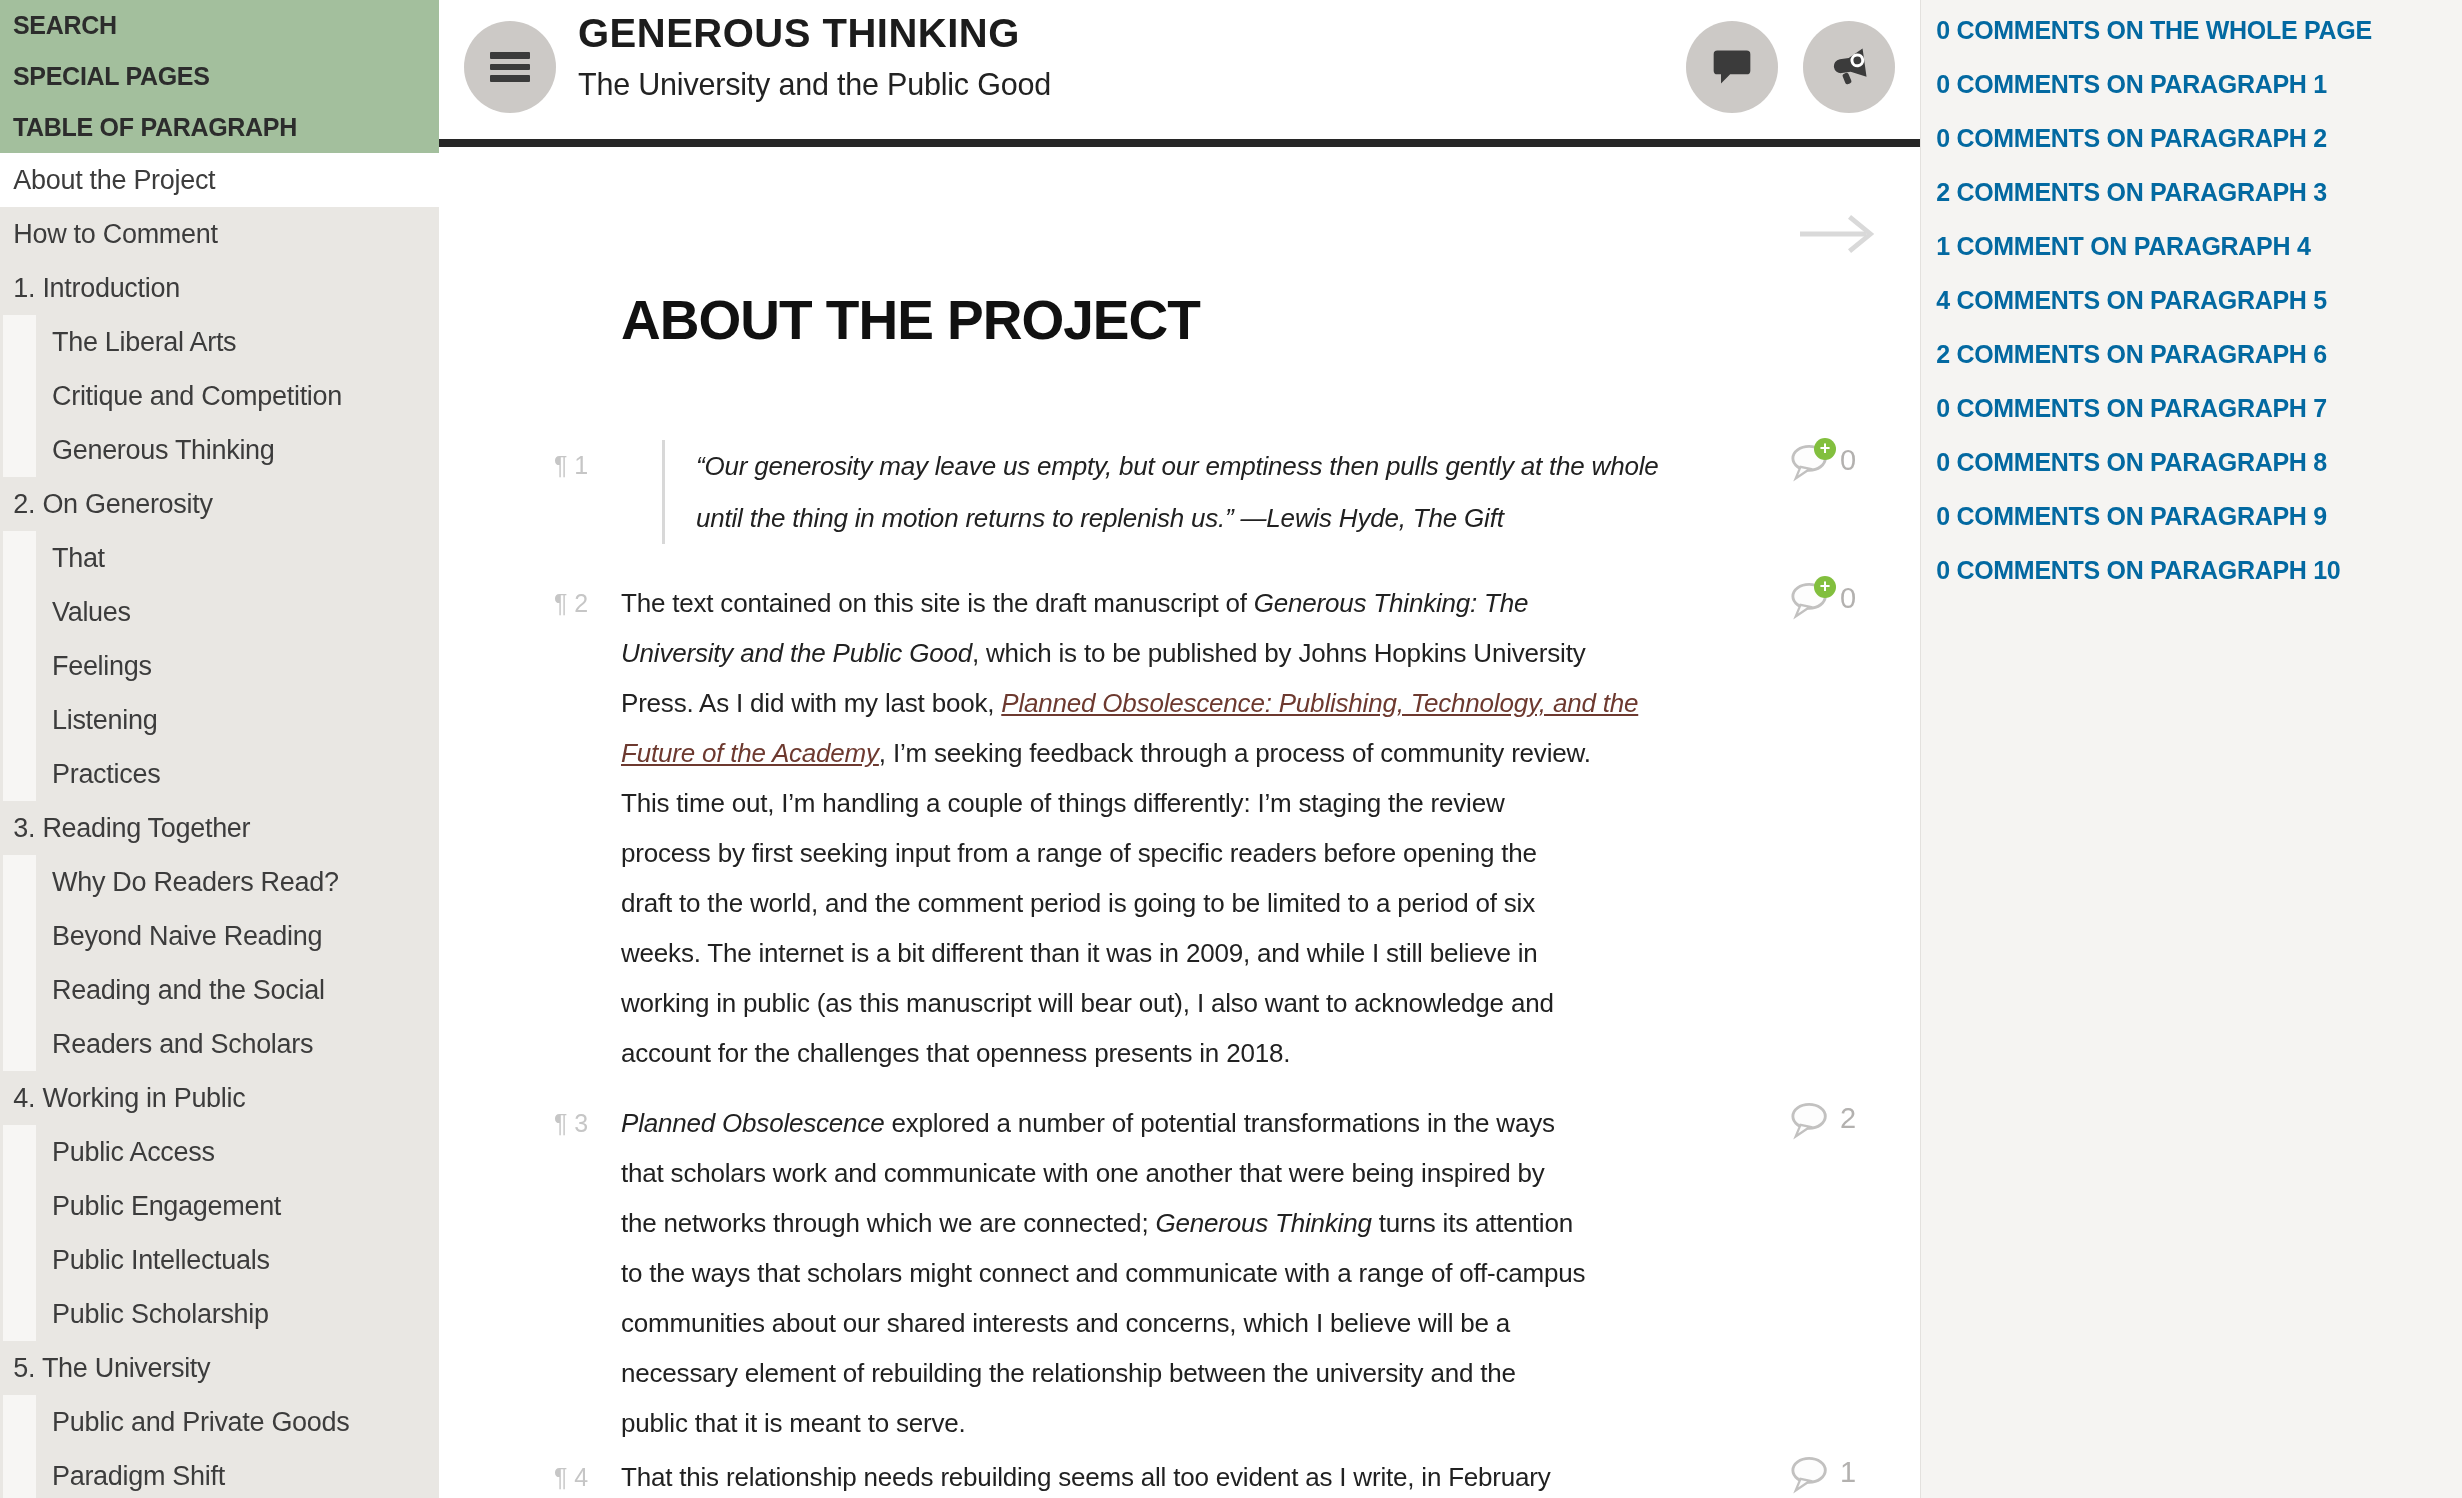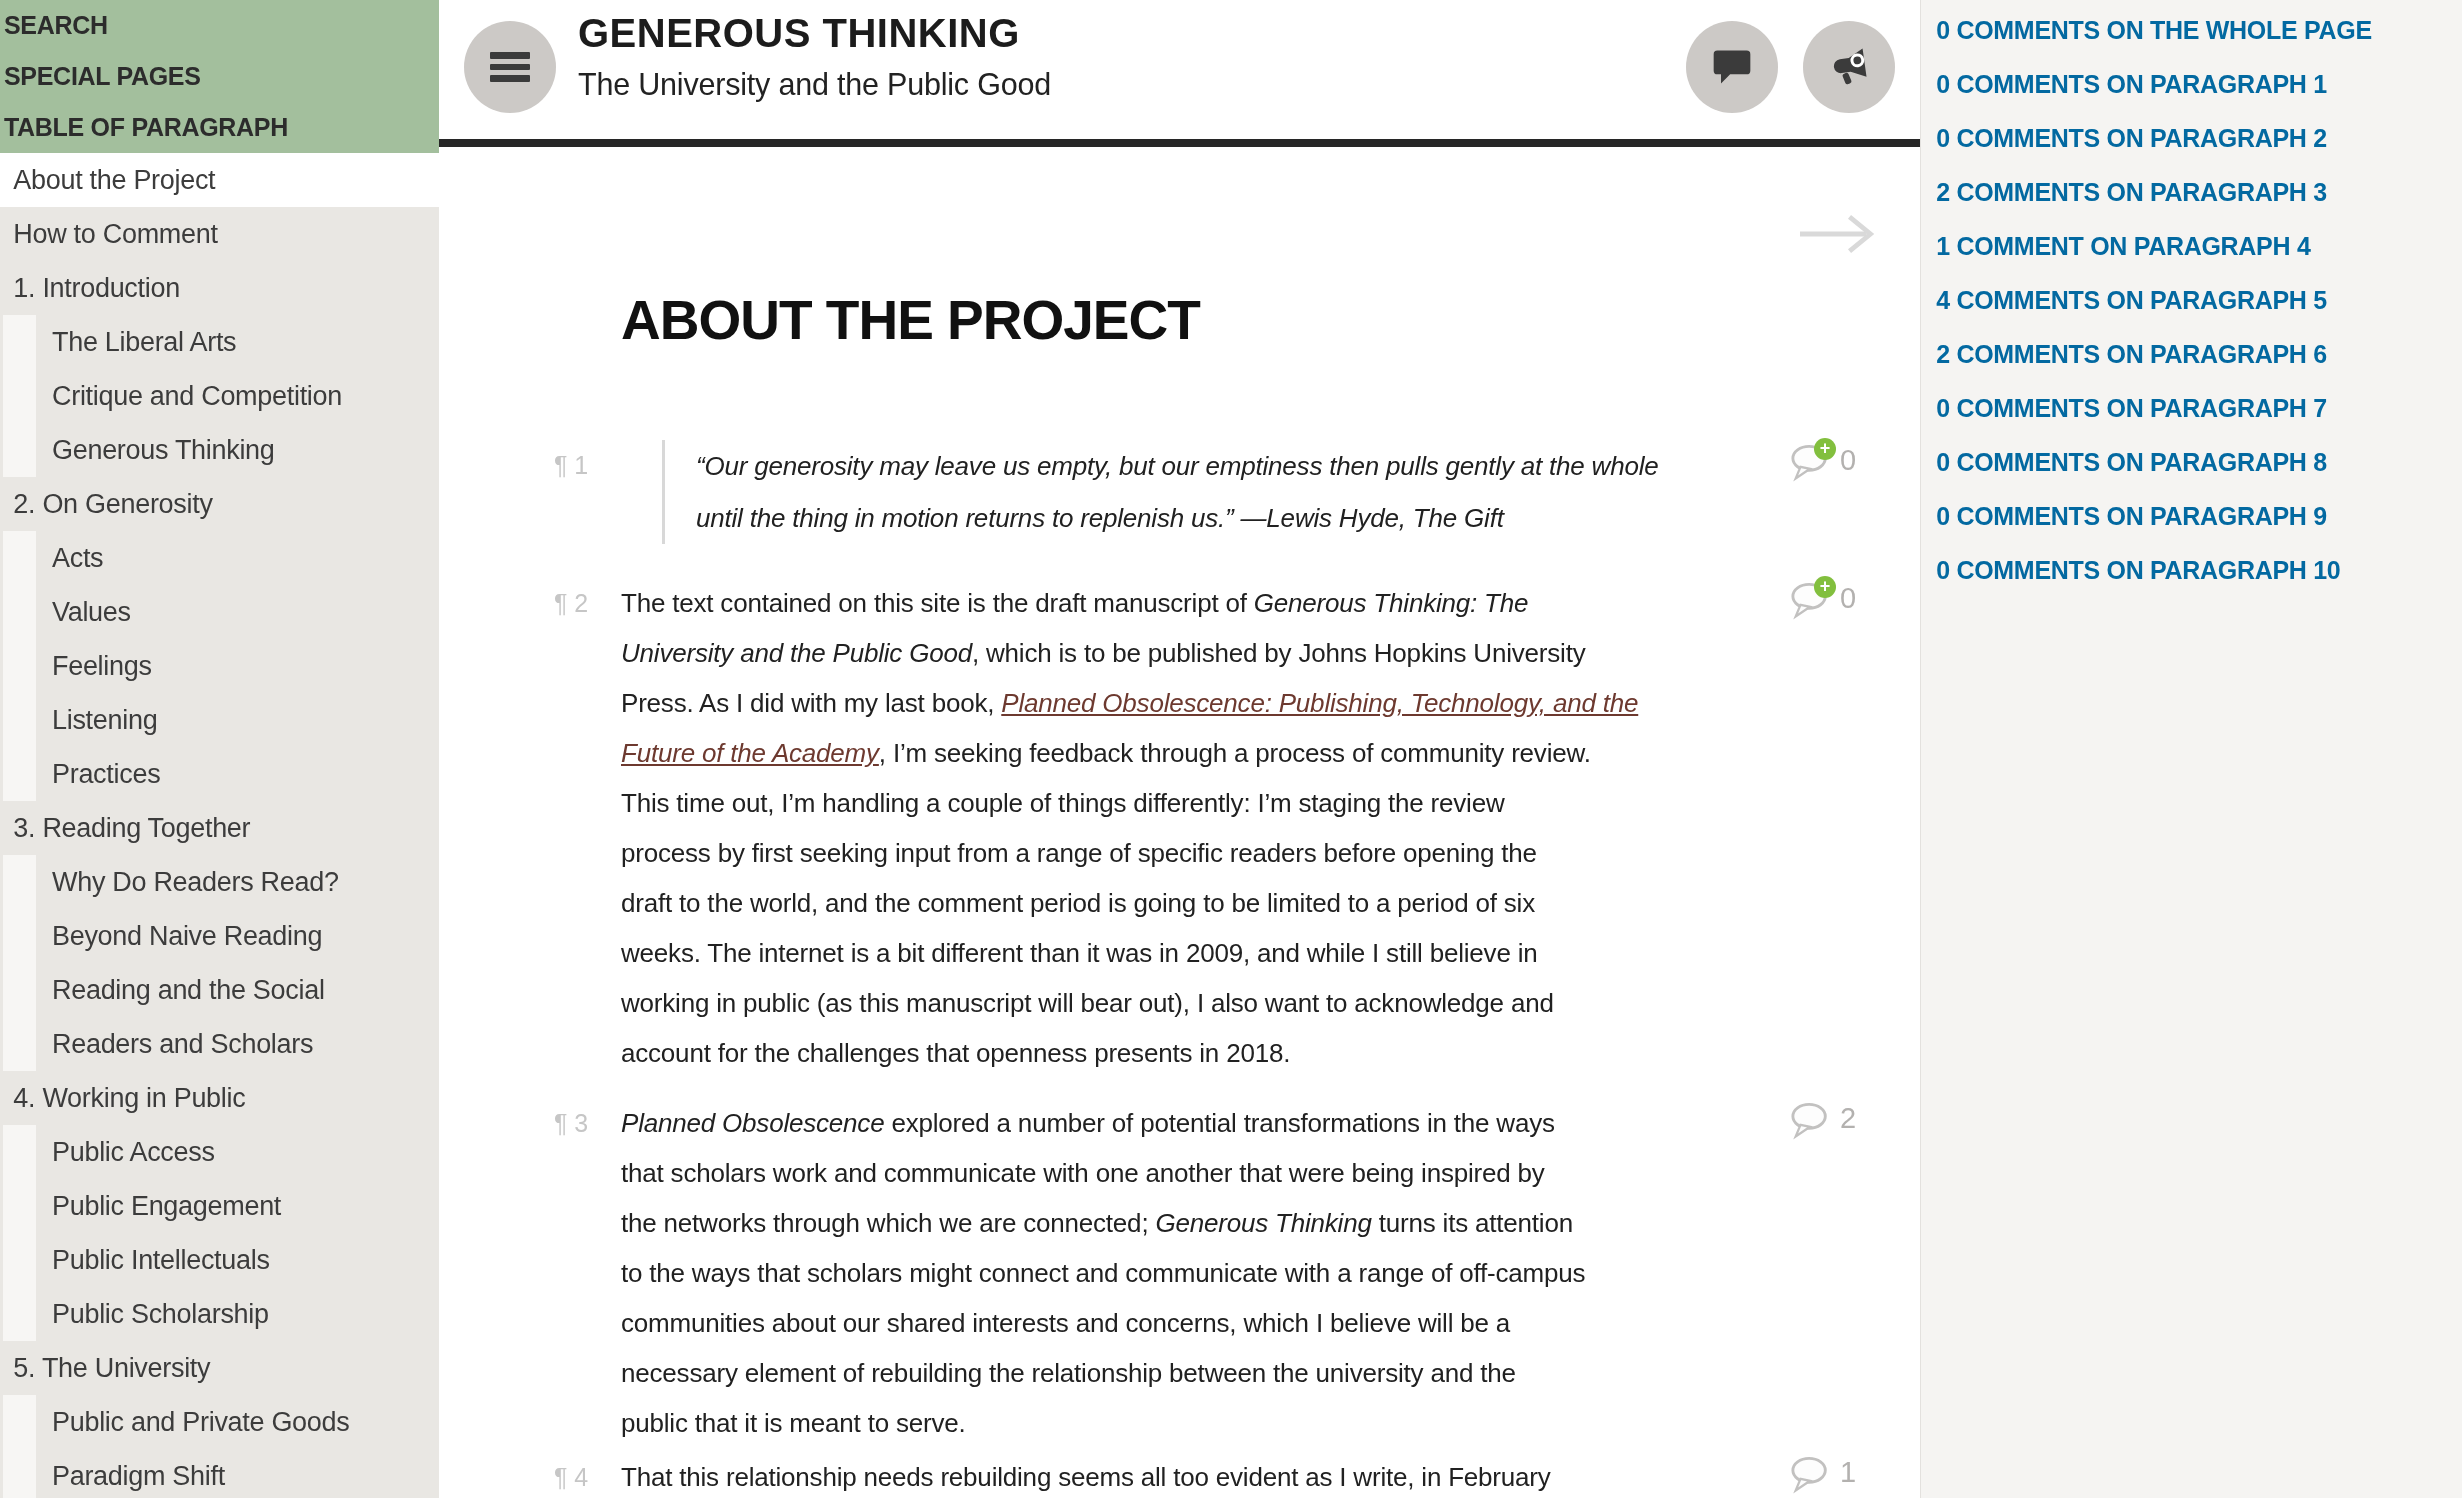--- a/index.html
+++ b/index.html
@@ -3,21 +3,21 @@
 <meta charset="utf-8">
 <style>
   * { margin:0; padding:0; box-sizing:border-box; }
   html,body { width:2462px; height:1498px; overflow:hidden; background:#fff;
               font-family:"Liberation Sans", sans-serif; }
   .page { position:relative; width:2462px; height:1498px; background:#fff; }
 
   
   .sidebar { position:absolute; left:0; top:0; width:439px; height:1498px; background:#e9e7e3; }
   .sidebar-menus { background:#a3bf9d; }
-  .menu-item { height:51px; line-height:51px; padding-left:4px; font-size:25px; font-weight:700;
+  .menu-item { height:51px; line-height:51px; padding-left:13px; font-size:25px; font-weight:700;
                letter-spacing:-0.3px; color:#2c2c2c; cursor:pointer; }
   .toc-item { position:relative; height:54px; line-height:54px; padding-left:13.3px; font-size:27px;
               color:#3c3c3c; letter-spacing:-0.3px; cursor:pointer; white-space:nowrap; overflow:hidden; }
   .toc-item.lvl1 { padding-left:52px; }
   .toc-item.lvl1::before { content:""; position:absolute; left:2.9px; top:0; bottom:0; width:33px;
               background:#f7f6f4; }
   .toc-item.active { background:#ffffff; }
 
   
   .main { position:absolute; left:439px; top:0; width:1481px; height:1498px; background:#fff; }
@@ -75,21 +75,21 @@
       <div class="menu-item">TABLE OF PARAGRAPH</div>
     </div>
     <div class="sidebar-toc">
       <div class="toc-item lvl0 active">About the Project</div>
       <div class="toc-item lvl0">How to Comment</div>
       <div class="toc-item lvl0">1. Introduction</div>
       <div class="toc-item lvl1">The Liberal Arts</div>
       <div class="toc-item lvl1">Critique and Competition</div>
       <div class="toc-item lvl1">Generous Thinking</div>
       <div class="toc-item lvl0">2. On Generosity</div>
-      <div class="toc-item lvl1">Acts</div>
+      <div class="toc-item lvl1">That</div>
       <div class="toc-item lvl1">Values</div>
       <div class="toc-item lvl1">Feelings</div>
       <div class="toc-item lvl1">Listening</div>
       <div class="toc-item lvl1">Practices</div>
       <div class="toc-item lvl0">3. Reading Together</div>
       <div class="toc-item lvl1">Why Do Readers Read?</div>
       <div class="toc-item lvl1">Beyond Naive Reading</div>
       <div class="toc-item lvl1">Reading and the Social</div>
       <div class="toc-item lvl1">Readers and Scholars</div>
       <div class="toc-item lvl0">4. Working in Public</div>

